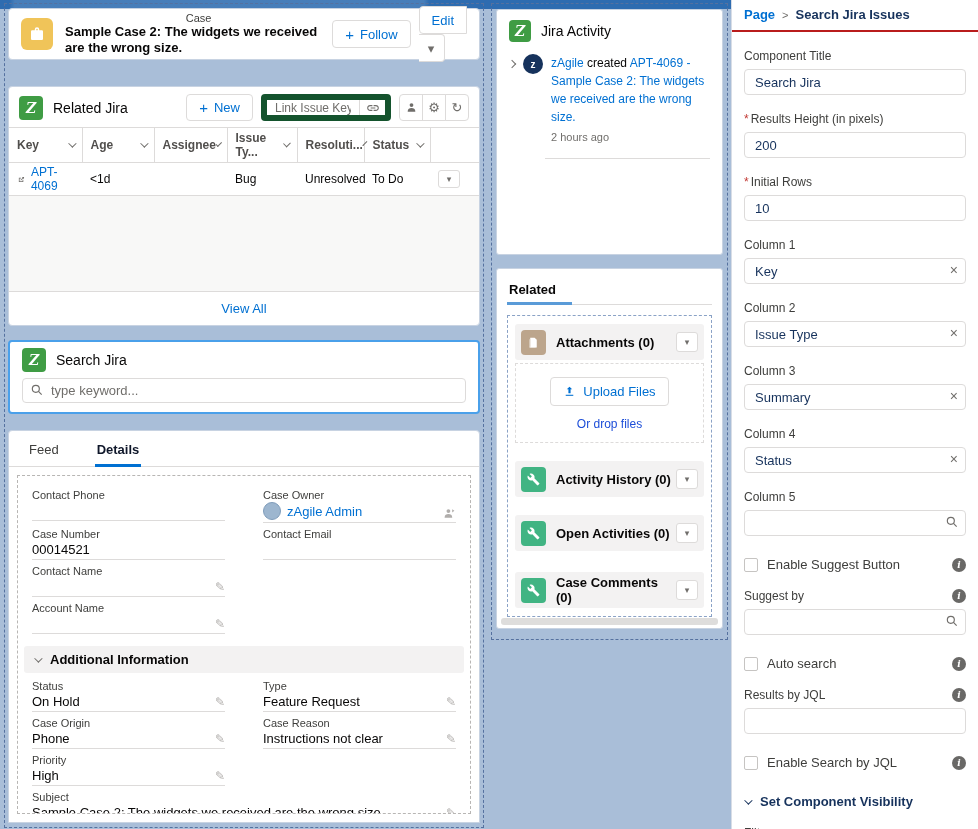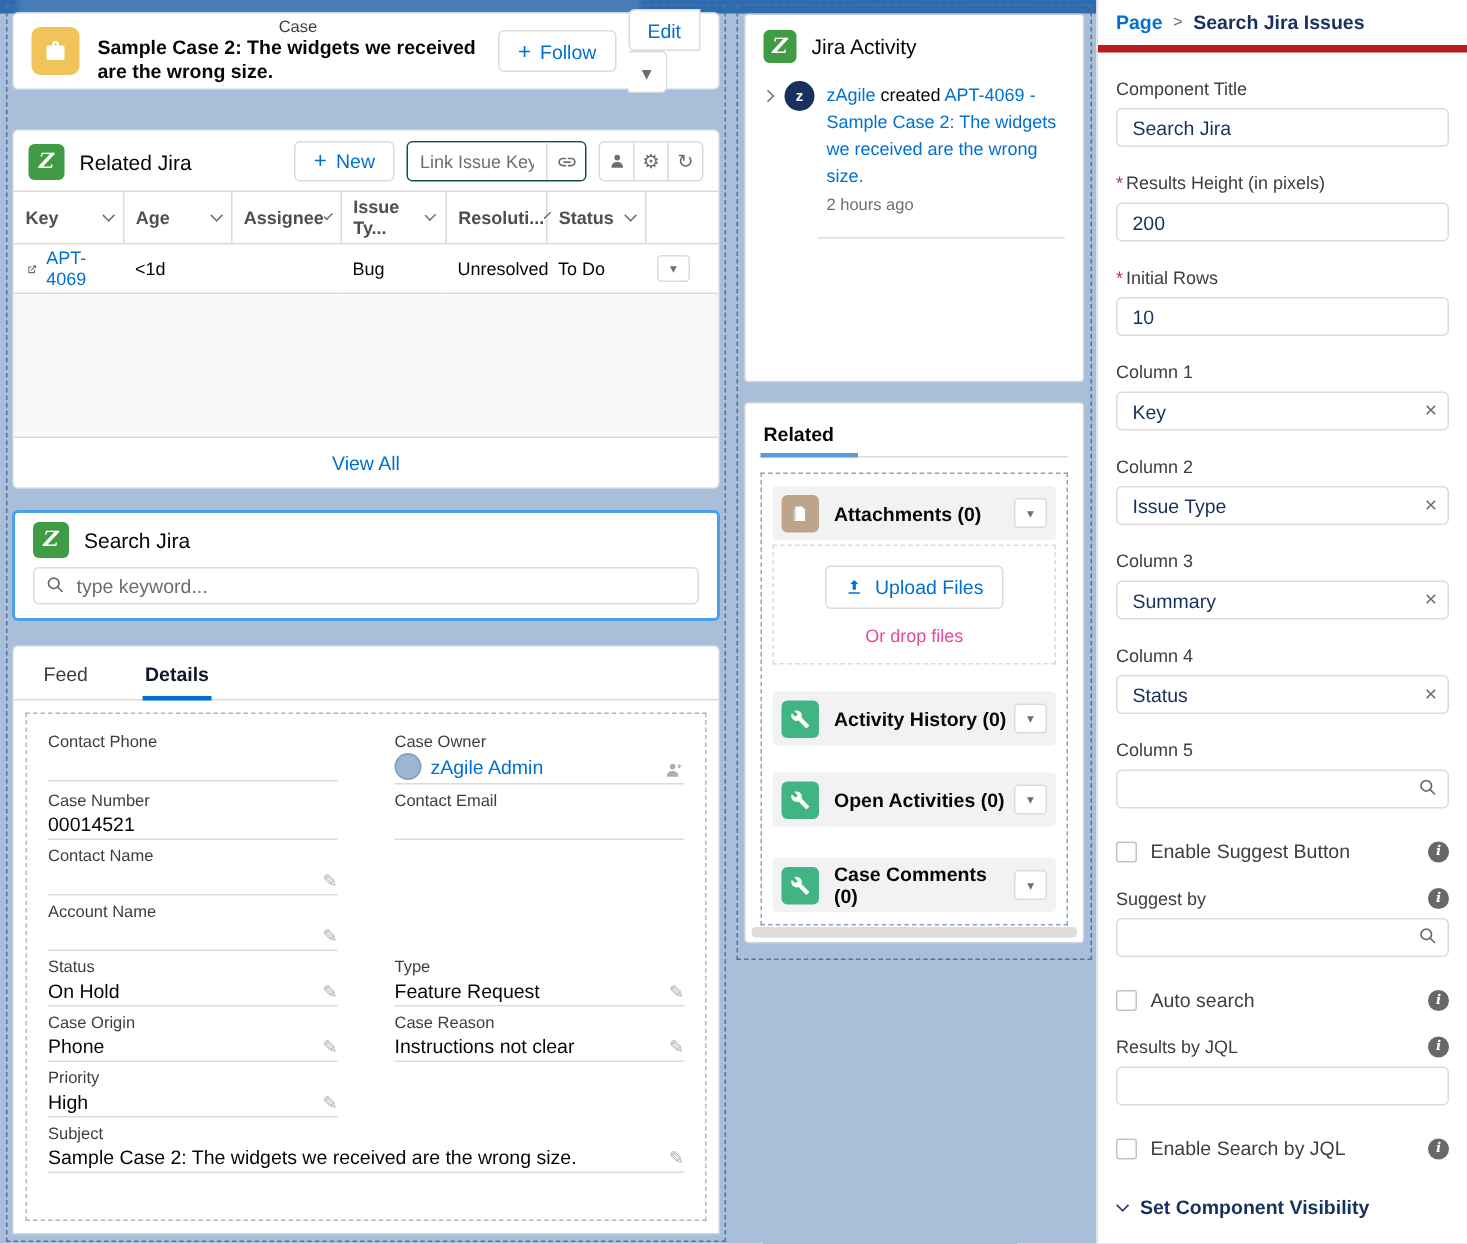--- a/index.html
+++ b/index.html
@@ -31,21 +31,21 @@
   .btn-group .btn { border-radius:4px 0 0 4px; }
   .btn-group .dd-seg { width:26px; padding:0; justify-content:center; border-left:none; border-radius:0 4px 4px 0; color:#706e6b; }
 
   
   .related-card { height:240px; margin-bottom:14px; display:flex; flex-direction:column; overflow:hidden; }
   .rj-header { display:flex; align-items:center; padding:7px 10px 6px; }
   .z-icon { width:24px; height:24px; border-radius:4px; background:#3f9c44; color:#fff; display:flex; align-items:center; justify-content:center; font-style:italic; font-weight:bold; font-size:14px; flex-shrink:0; font-family:"DejaVu Serif", serif; }
   .rj-title { font-size:14px; margin-left:10px; }
   .spacer { flex:1; }
   .sm-btn { height:27px; }
-  .link-group { display:flex; align-items:center; height:27px; border:1px solid #14532d; border-radius:4px; margin-left:8px; overflow:hidden; }
+  .link-group { display:flex; align-items:center; height:27px; border:6px solid #14532d; border-radius:4px; margin-left:8px; overflow:hidden; }
   .link-group input { border:none; outline:none; width:92px; height:100%; padding:0 8px; font-size:12px; font-family:inherit; color:#080707; }
   .link-group input::placeholder { color:#706e6b; }
   .link-btn { width:26px; height:100%; display:flex; align-items:center; justify-content:center; border-left:1px solid #dddbda; color:#706e6b; cursor:pointer; background:#fff; }
   .icon-btn-group { display:flex; margin-left:8px; }
   .icon-btn { width:24px; height:27px; background:#fff; border:1px solid #dddbda; display:flex; align-items:center; justify-content:center; color:#706e6b; font-size:13px; cursor:pointer; margin-left:-1px; }
   .icon-btn:first-child { border-radius:4px 0 0 4px; margin-left:0; }
   .icon-btn:last-child { border-radius:0 4px 4px 0; }
 
   table.rj-table { width:100%; border-collapse:collapse; font-size:12px; table-layout:fixed; }
   .rj-table th { font-weight:bold; color:#514f4d; text-align:left; padding:3px 8px; border-top:1px solid #dddbda; border-bottom:1px solid #dddbda; border-left:1px solid #dddbda; }
@@ -110,27 +110,27 @@
   .rel-region { margin-top:10px; border:1px dashed #8aa2c6; padding:8px 7px; }
   .sec-bar { background:#f3f2f2; border-radius:3px; display:flex; align-items:center; padding:4px 6px; height:36px; }
   .sec-ic { width:25px; height:25px; border-radius:4px; display:flex; align-items:center; justify-content:center; flex-shrink:0; }
   .sec-ic.tan { background:#bca58c; }
   .sec-ic.teal { background:#41b483; }
   .sec-label { font-weight:bold; font-size:13px; margin-left:10px; }
   .sec-dd { width:22px; height:20px; border:1px solid #dddbda; border-radius:3px; background:#fff; color:#706e6b; font-size:9px; display:flex; align-items:center; justify-content:center; cursor:pointer; }
   .upload-zone { border:1px dashed #dddbda; margin-top:3px; padding:13px 0 11px; text-align:center; }
   .upload-btn { display:inline-flex; align-items:center; height:29px; border:1px solid #dddbda; border-radius:4px; background:#fff; color:#0070d2; padding:0 12px; font-size:13px; cursor:pointer; }
   .upload-btn svg { margin-right:7px; }
-  .drop-hint { font-size:12px; color:#ec4899; margin-top:11px; }
+  .drop-hint { font-size:12px; color:#1d4ed8; margin-top:11px; }
   .sec-gap { height:18px; }
   .scroll-strip { position:absolute; left:4px; right:4px; bottom:3px; height:7px; background:#dedddc; border-radius:3px; }
 
   
   .props { position:absolute; left:731px; top:0; width:247px; height:829px; background:#fff; border-left:1px solid #d8dde6; overflow:hidden; }
-  .crumbs { padding:7px 12px 8px; border-bottom:5px solid #b91c1c; font-size:13px; display:flex; align-items:center; }
+  .crumbs { padding:7px 12px 8px; border-bottom:2px solid #b91c1c; font-size:13px; display:flex; align-items:center; }
   .crumb-root { color:#0070d2; font-weight:bold; cursor:pointer; }
   .crumb-sep { color:#706e6b; font-size:11px; margin:0 7px; }
   .crumb-cur { color:#16325c; font-weight:bold; }
   .p-body { padding:0 12px; }
   .p-label { font-size:12px; color:#3e3e3c; margin:17px 0 6px; display:flex; align-items:center; }
   .req { color:#c23934; margin-right:2px; }
   .p-input-wrap { position:relative; }
   .p-input { width:100%; height:26px; border:1px solid #dddbda; border-radius:4px; padding:0 26px 0 10px; font-size:13px; font-family:inherit; color:#16325c; outline:none; background:#fff; }
   .clear-x { position:absolute; right:8px; top:4px; color:#706e6b; font-size:14px; cursor:pointer; line-height:1.2; }
   .in-mag { position:absolute; right:7px; top:5px; cursor:pointer; }
@@ -356,20 +356,24 @@
 
           <div class="field">
             <div class="f-label">Account Name</div>
             <div class="f-valrow">
                 <span class="f-val"></span>
                 <span class="pencil">✎</span>
               </div>
           </div>
           <div class="field"></div>
 
+          <div class="sec-header">
+            <i class="chev down"></i>
+            <span class="sec-title">Additional Information</span>
+          </div>
 
           <div class="field">
             <div class="f-label">Status</div>
             <div class="f-valrow">
                 <span class="f-val">On Hold</span>
                 <span class="pencil">✎</span>
               </div>
           </div>
           <div class="field">
             <div class="f-label">Type</div>

